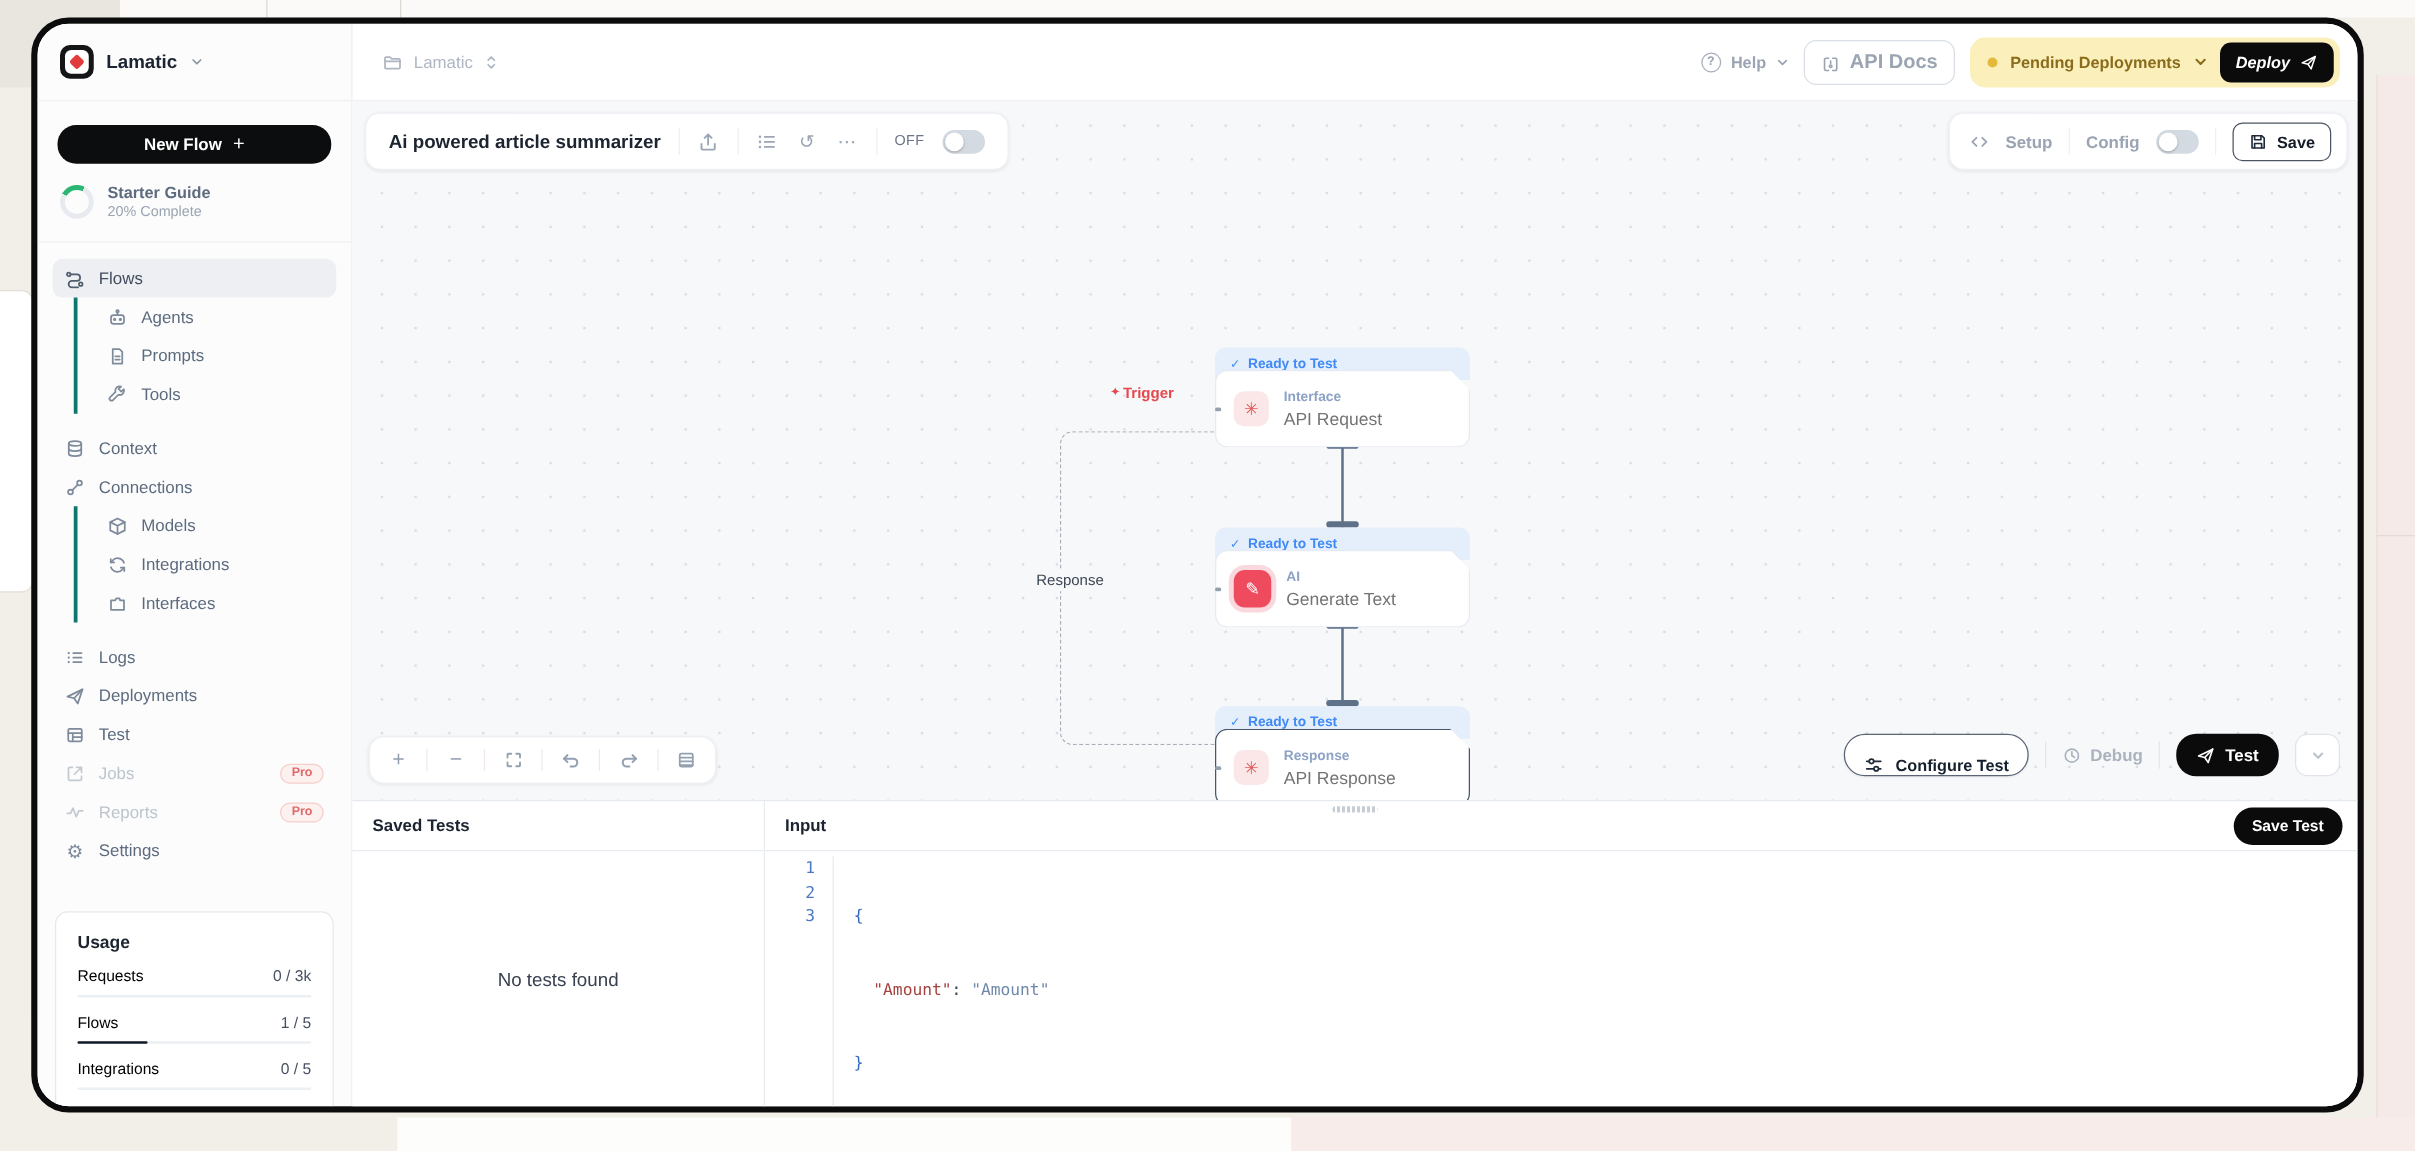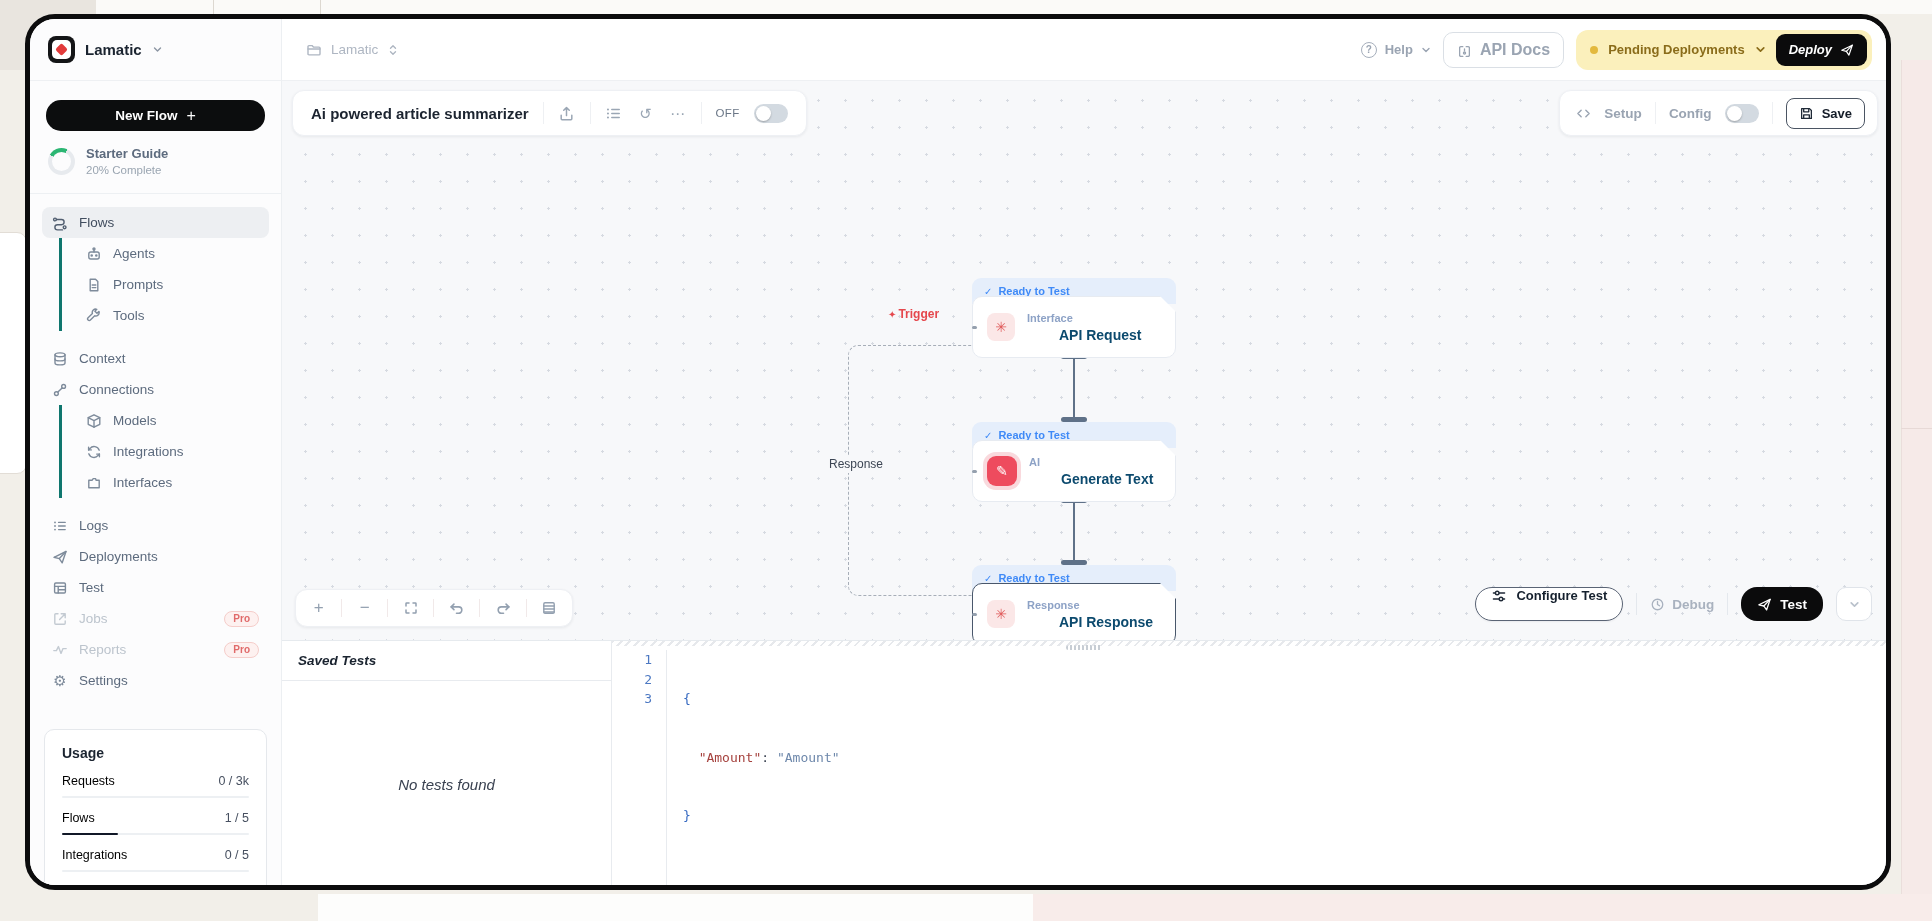--- a/index.html
+++ b/index.html
@@ -94,43 +94,43 @@
 
   
   .banner{position:absolute;width:204px;height:26px;border-radius:9px 9px 0 0;background:#e5eefb;display:flex;align-items:center;gap:6px;padding:0 12px;box-sizing:border-box;font-size:11px;font-weight:600;color:#3f8af7;}
   .banner .chk{font-size:10px;}
   .ncard{position:absolute;width:204px;height:62px;background:#fff;border:1px solid #e7ebf1;border-radius:10px;box-sizing:border-box;display:flex;align-items:center;gap:12px;padding:0 14px;clip-path:polygon(0 0,calc(100% - 16px) 0,100% 16px,100% 100%,0 100%);}
   .ncard::before{content:'';position:absolute;left:-1px;top:29px;width:5px;height:3px;background:#95a0ae;border-radius:2px;}
   .ncard.active{border-color:#49576b;}
   .tile{width:28px;height:28px;border-radius:8px;background:#fbe7e7;color:#e05c5c;display:flex;align-items:center;justify-content:center;font-size:14px;flex:none;}
   .tile.solid{width:30px;height:30px;border-radius:9px;background:#ee4b5e;color:#fff;font-size:14px;box-shadow:0 0 0 4px #f9d9dd;}
   .ntxt .cat{font-size:11px;font-weight:600;color:#8da2c6;}
-  .ntxt .ttl{font-size:14px;font-weight:700;color:#0c4a6e;margin-top:3px;white-space:nowrap;margin-left:32px;}
+  .ntxt .ttl{font-size:14px;font-weight:400;color:#737373;margin-top:3px;white-space:nowrap;}
   .eline{position:absolute;width:2px;background:#5f7188;}
   .ebar{position:absolute;width:26px;height:5px;border-radius:2.5px;background:#5f7188;}
   .dashpath{position:absolute;left:566px;top:264px;width:124px;height:251px;border-left:1.6px dashed #a7aeb8;border-top:1.6px dashed #a7aeb8;border-bottom:1.6px dashed #a7aeb8;border-radius:10px 0 0 10px;box-sizing:border-box;}
   .triglbl{position:absolute;left:606px;top:226px;color:#e5484d;font-size:12px;font-weight:600;display:flex;align-items:center;gap:2px;}
   .triglbl .tg{font-size:10px;}
   .resplbl{position:absolute;left:542px;top:374px;background:#f7f8fa;padding:2px 5px;color:#3d4654;font-size:12px;font-weight:500;}
 
   
   .zoombar{left:13px;top:508px;height:38px;width:278px;justify-content:space-around;padding:0 6px;}
   .zic{color:#93a0b0;width:22px;height:22px;display:flex;align-items:center;justify-content:center;cursor:pointer;font-size:17px;}
   .zsep{width:1px;height:18px;background:#f1e9e9;}
   .testbar{position:absolute;right:14px;top:506px;display:flex;align-items:center;gap:13px;}
-  .cfgbtn{display:flex;align-items:flex-start;gap:9px;background:#fff;border:1px solid #5a6475;border-radius:17px;height:34px;padding:0 15px;font-size:13px;font-weight:700;color:#15202e;cursor:pointer;box-shadow:0 1px 2px rgba(16,24,40,.06);}
+  .cfgbtn{display:flex;align-items:flex-end;gap:9px;background:#fff;border:1px solid #5a6475;border-radius:17px;height:34px;padding:0 15px;font-size:13px;font-weight:700;color:#15202e;cursor:pointer;box-shadow:0 1px 2px rgba(16,24,40,.06);}
   .dbg{display:flex;align-items:center;gap:7px;color:#a9b2bf;font-size:13.5px;font-weight:600;cursor:pointer;}
   .testbtn{display:flex;align-items:center;gap:8px;background:#0b0b0c;color:#fff;border:none;border-radius:16px;height:34px;padding:0 16px;font-size:13.5px;font-weight:700;cursor:pointer;}
   .morebtn{width:36px;height:34px;border-radius:10px;border:1px solid #e0e4ea;background:#fff;display:flex;align-items:center;justify-content:center;color:#b9c1cb;cursor:pointer;}
   .tbsep{width:1px;height:22px;background:#e4e8ed;}
 
   
   .panel{height:248px;min-height:248px;background:#fff;border-top:1px solid #e6eaee;display:flex;position:relative;box-sizing:border-box;}
   .rhandle{position:absolute;top:4px;left:50%;transform:translateX(-50%);width:36px;height:5px;border-radius:3px;background:repeating-linear-gradient(90deg,#c7cdd4 0 2px,transparent 2px 4px);}
-  .pcol-left{width:330px;min-width:330px;border-right:1px solid #e8ebef;display:flex;flex-direction:column;box-sizing:border-box;font-style:italic;}
+  .pcol-left{width:330px;min-width:330px;border-right:1px solid #e8ebef;display:flex;flex-direction:column;box-sizing:border-box;}
   .phead{height:40px;min-height:40px;display:flex;align-items:center;padding:0 16px;border-bottom:1px solid #e8ebef;font-size:13.5px;font-weight:700;color:#1b2430;box-sizing:border-box;}
   .pempty{flex:1;display:flex;align-items:center;justify-content:center;font-size:15px;color:#394150;}
   .pcol-right{flex:1;display:flex;flex-direction:column;min-width:0;}
   .phead.input{font-weight:600;position:relative;}
   .savetest{position:absolute;right:12px;top:5px;height:30px;border-radius:15px;background:#0b0b0c;color:#fff;border:none;font-size:12.5px;font-weight:700;padding:0 15px;cursor:pointer;}
   .hatch{height:5px;background:repeating-linear-gradient(135deg,#dcdfe4 0 2px,transparent 2px 6px);opacity:.7;}
   .editor{flex:1;display:flex;font-family:"DejaVu Sans Mono","Liberation Mono",monospace;font-size:13px;line-height:19.5px;padding-top:4px;}
   .gutter{width:54px;text-align:right;color:#4c78c2;user-select:none;}
   .gutter div{padding-right:14px;}
   .gutline{width:1px;background:#e8ebef;}
@@ -563,20 +563,24 @@
 
     <div class="panel">
       <div class="rhandle"></div>
 
       <div class="pcol-left">
         <div class="phead">Saved Tests</div>
         <div class="pempty">No tests found</div>
       </div>
 
       <div class="pcol-right">
+        <div class="phead input">
+          <span>Input</span>
+          <button class="savetest">Save Test</button>
+        </div>
         <div class="hatch"></div>
         <div class="editor">
           <div class="gutter">
             <div>1</div>
             <div>2</div>
             <div>3</div>
           </div>
           <div class="gutline"></div>
           <div class="codearea">
             <div class="cl"><span class="tok-brace">{</span></div>

